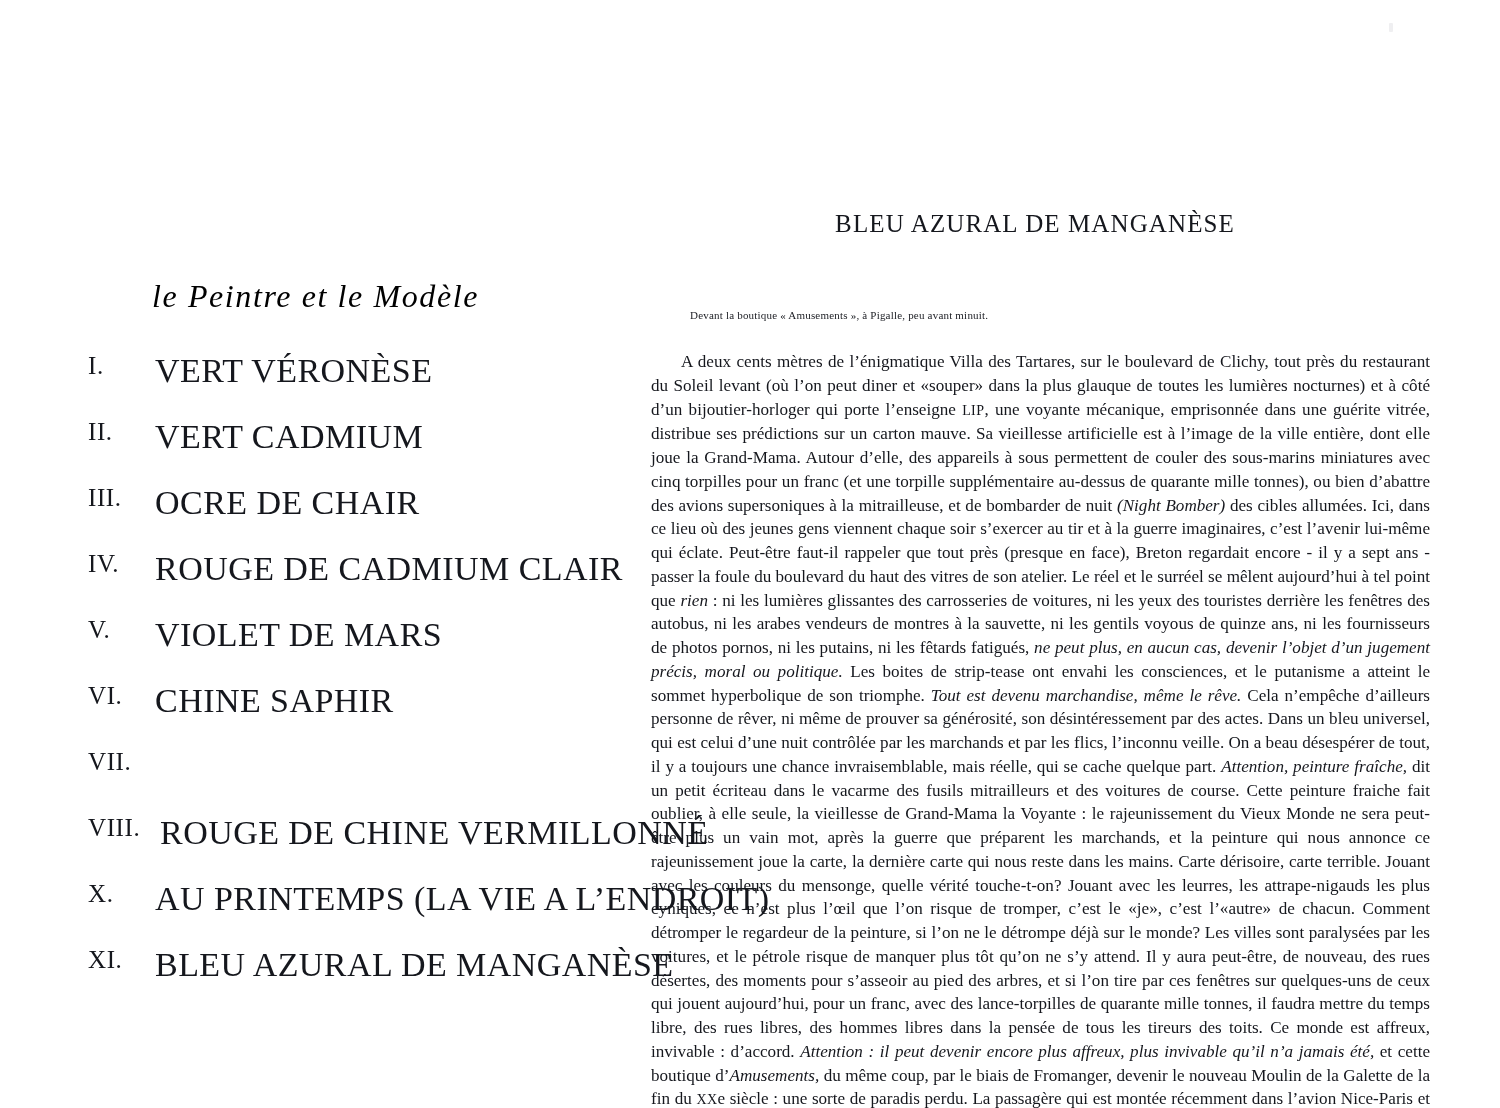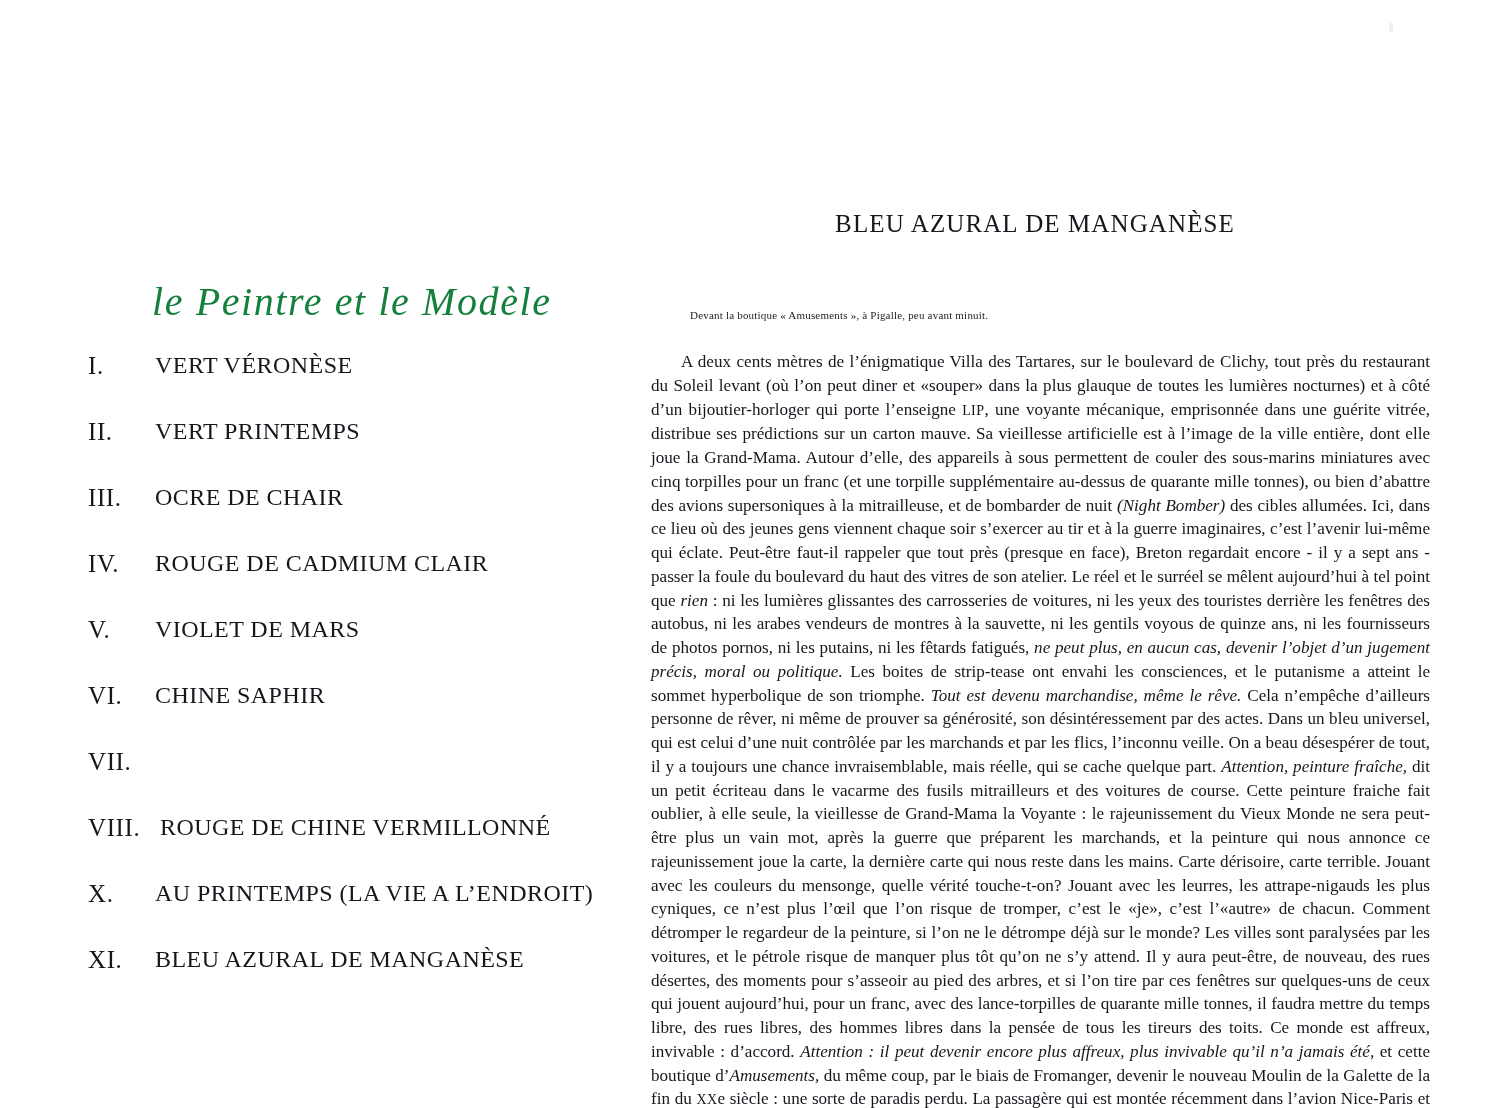--- a/index.html
+++ b/index.html
@@ -30,23 +30,23 @@
     top: 0;
     width: 640px;
     height: 1108px;
   }
 
   .section-title {
     position: absolute;
     left: 152px;
     top: 278px;
     font-style: italic;
-    font-size: 40px;
+    font-size: 32px;
     letter-spacing: 1.6px;
-    color: #15803d;
+    color: #000000;
     white-space: nowrap;
   }
 
   .toc {
     position: absolute;
     left: 0;
     top: 352px;
     width: 640px;
   }
 
@@ -63,21 +63,21 @@
     font-size: 25px;
     letter-spacing: 0.6px;
     color: #15171d;
     white-space: nowrap;
   }
 
   .toc-label {
     position: absolute;
     left: 155px;
     top: 0;
-    font-size: 24px;
+    font-size: 34px;
     letter-spacing: 0.45px;
     color: #15171d;
     white-space: nowrap;
   }
 
   
   .toc-item.wide .toc-label { left: 160px; }
 
   
   .right-page {
@@ -150,21 +150,21 @@
   <div class="left-page">
     <div class="section-title">le Peintre et le Modèle</div>
 
     <div class="toc">
         <div class="toc-item">
           <span class="toc-numeral">I.</span>
           <span class="toc-label">VERT VÉRONÈSE</span>
         </div>
         <div class="toc-item">
           <span class="toc-numeral">II.</span>
-          <span class="toc-label">VERT PRINTEMPS</span>
+          <span class="toc-label">VERT CADMIUM</span>
         </div>
         <div class="toc-item">
           <span class="toc-numeral">III.</span>
           <span class="toc-label">OCRE DE CHAIR</span>
         </div>
         <div class="toc-item">
           <span class="toc-numeral">IV.</span>
           <span class="toc-label">ROUGE DE CADMIUM CLAIR</span>
         </div>
         <div class="toc-item">

